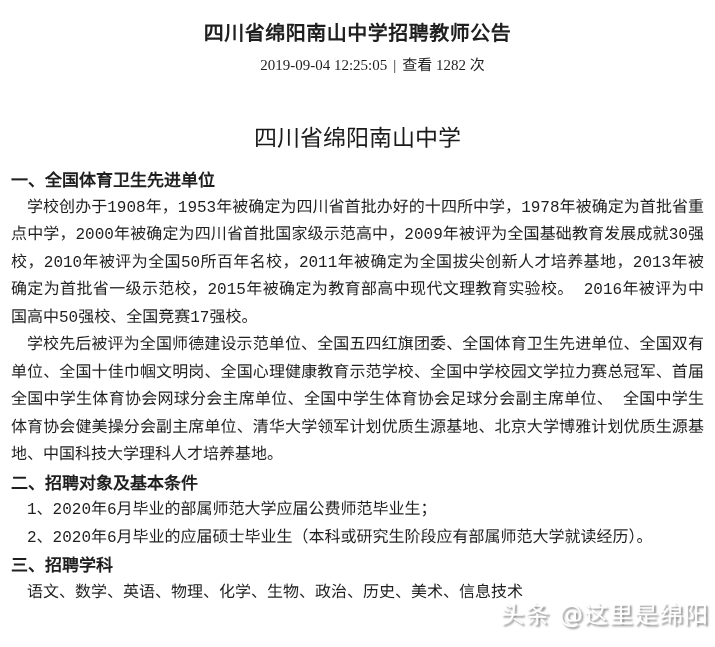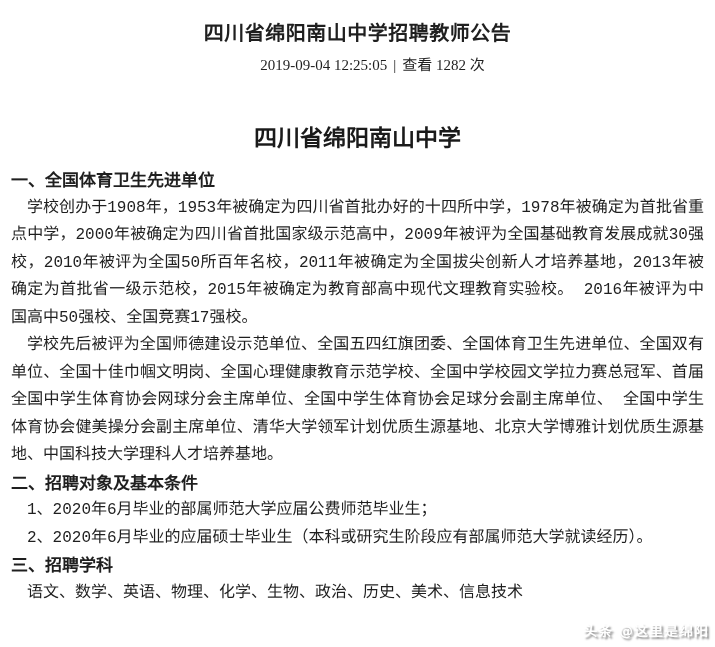--- a/index.html
+++ b/index.html
@@ -33,21 +33,21 @@
     color: #1f1f1f;
     padding-left: 30px;
   }
   .post-meta .sep {
     margin: 0 6px;
   }
   .doc-heading {
     margin-top: 44px;
     text-align: center;
     font-family: "DejaVu Sans", "Liberation Sans", sans-serif;
-    font-weight: bold;
+    font-weight: normal;
     font-size: 23px;
     line-height: 38px;
     color: #1a1a1a;
   }
   .article-body {
     margin-top: 10px;
     padding: 0 11px;
     font-size: 16px;
     line-height: 27.5px;
     text-align: justify;
@@ -59,24 +59,24 @@
     line-height: 27.5px;
   }
   .para {
     margin: 0;
     text-indent: 1em;
     font-family: Liberation Mono, monospace;
   }
   .watermark {
     position: absolute;
     right: 6px;
-    bottom: 7px;
+    bottom: 17px;
     font-family: "DejaVu Sans", "Liberation Sans", sans-serif;
-    font-weight: bold;
-    font-size: 14px;
+    font-weight: normal;
+    font-size: 24px;
     letter-spacing: 1px;
     color: #ffffff;
     text-shadow: 2px 2px 2px #8f8f8f;
     white-space: nowrap;
   }
 </style>
 </head>
 <body>
 
 <header class="page-header">

